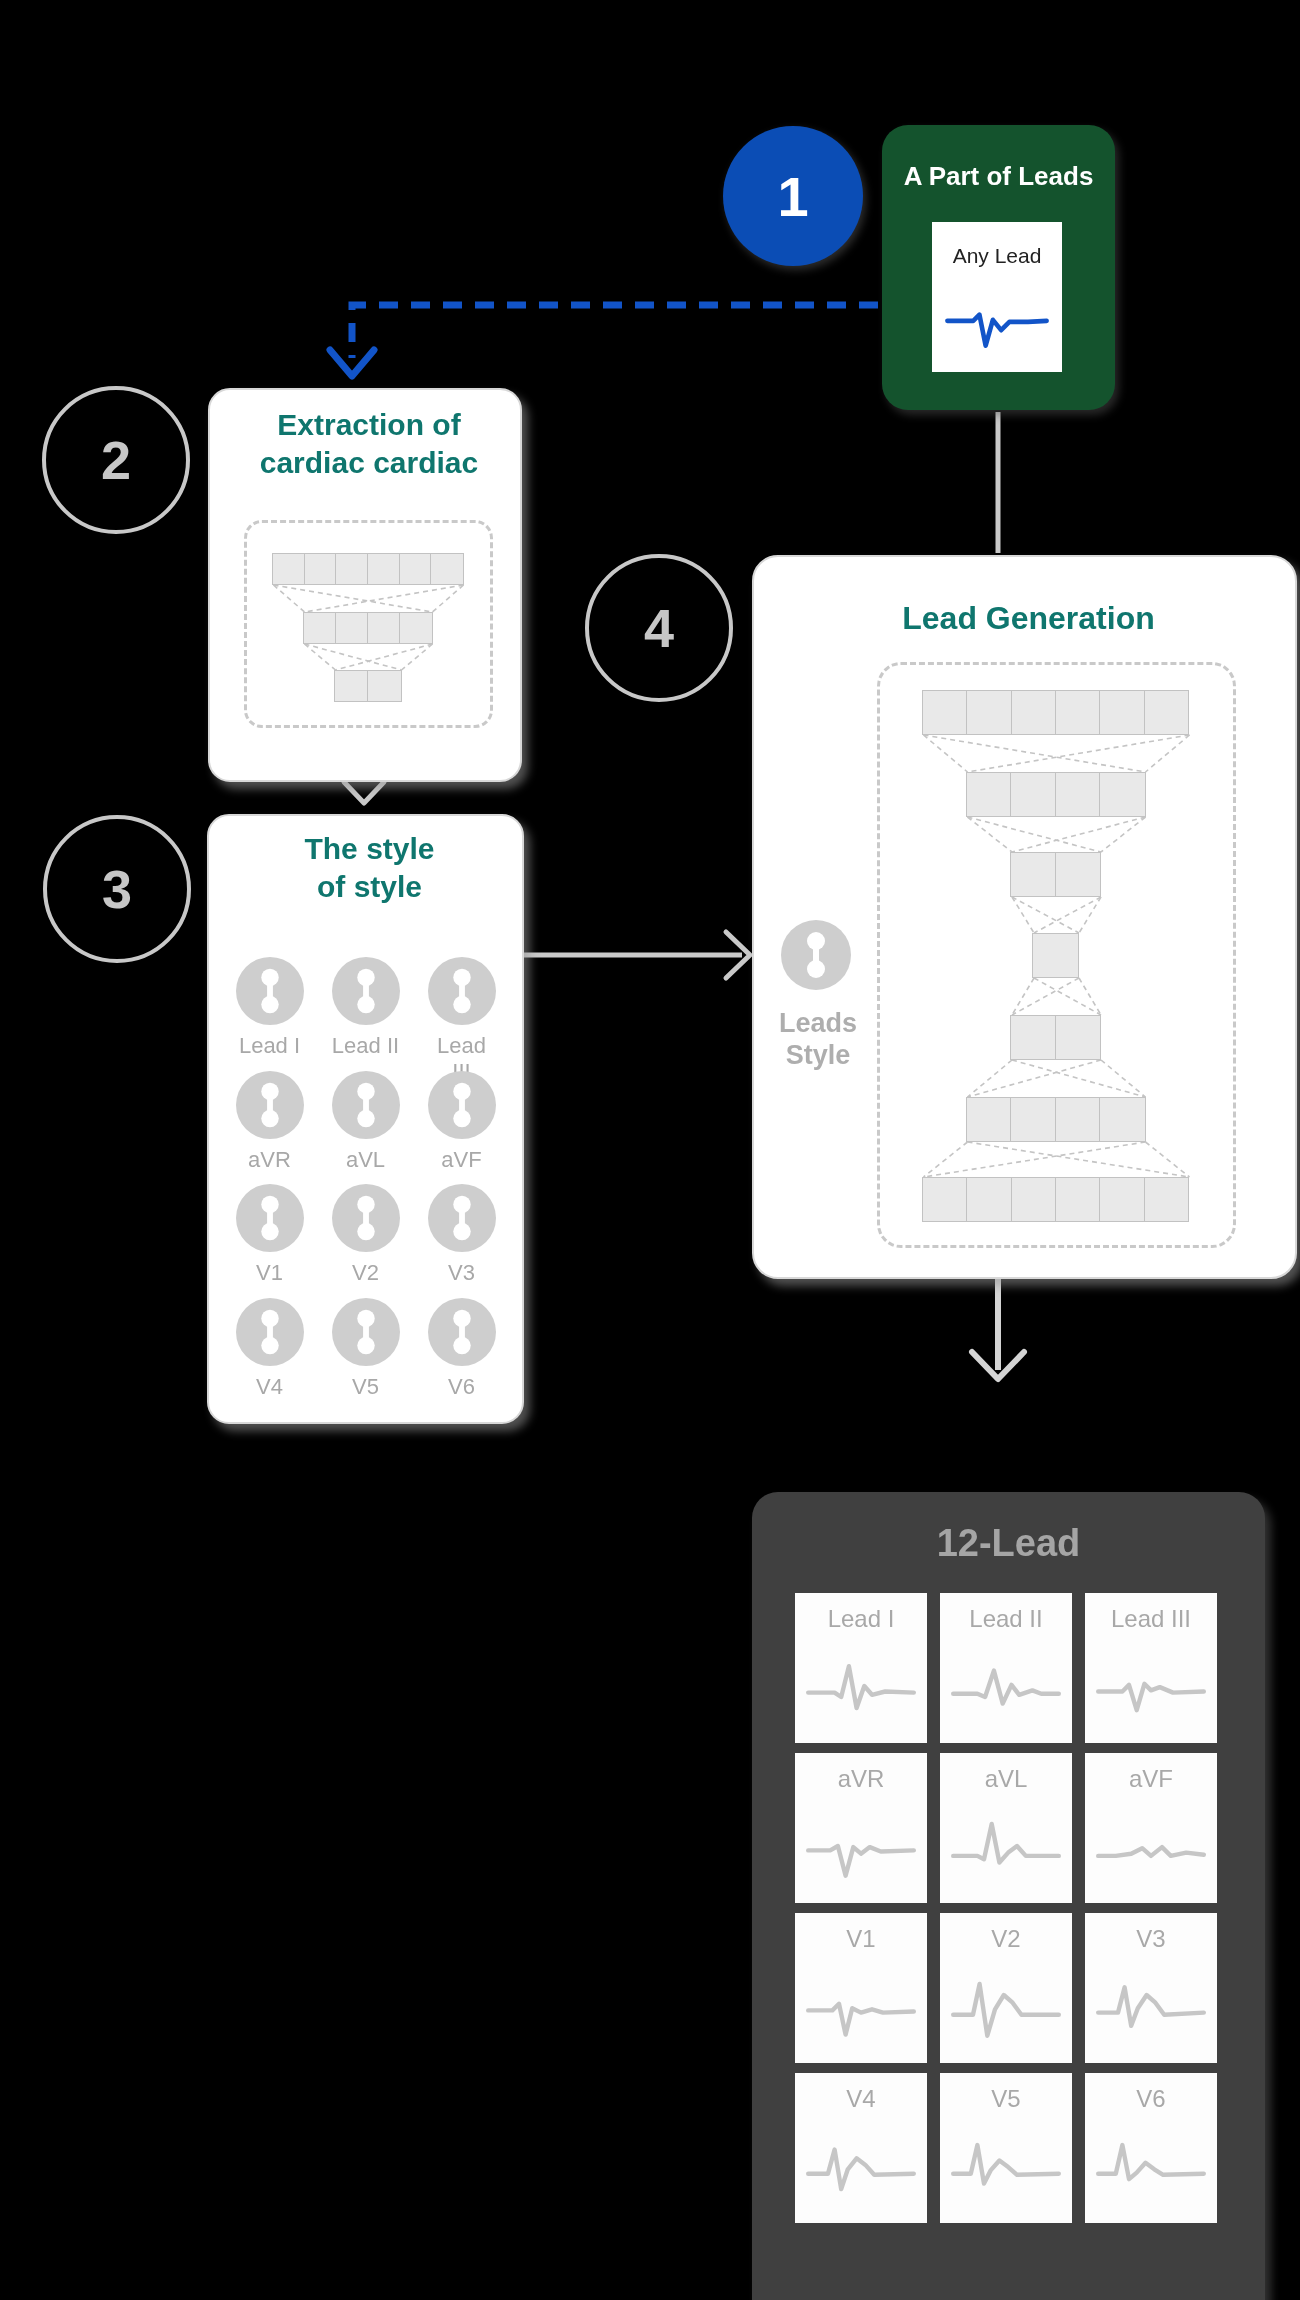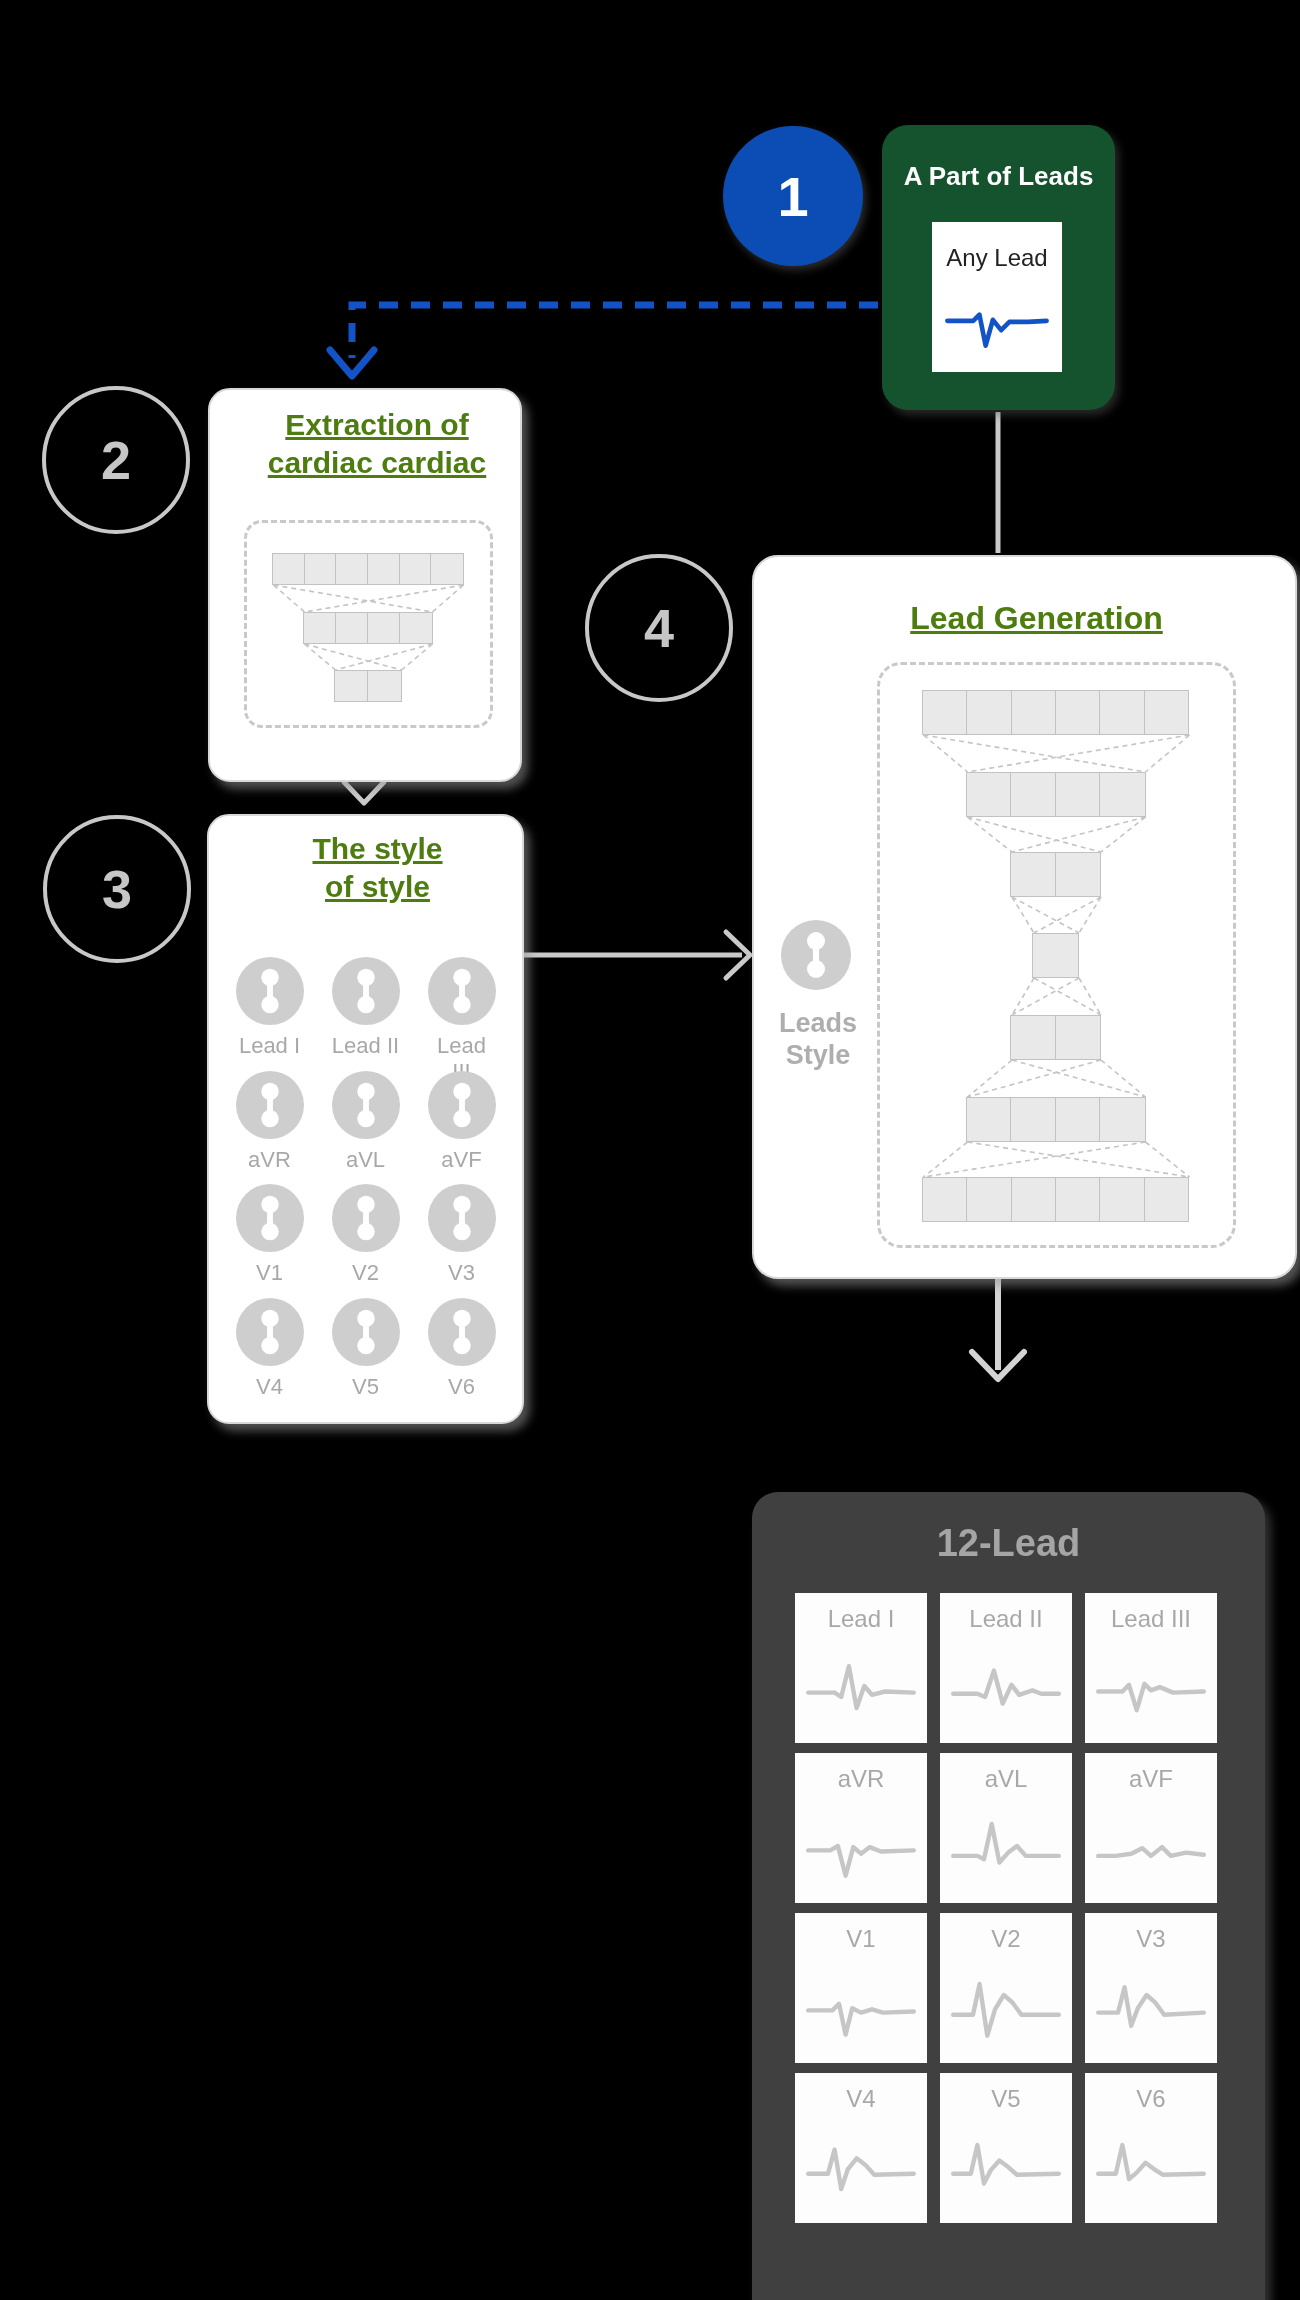--- a/index.html
+++ b/index.html
@@ -10,29 +10,29 @@
   
   .num-circle{position:absolute;width:140px;height:140px;border-radius:50%;
               display:flex;align-items:center;justify-content:center;
               font-weight:bold;font-size:54px;}
   .num-gray{border:4px solid #c8c8c8;color:#c6c6c6;background:transparent;}
   .num-blue{background:#0b4db5;color:#fff;font-size:56px;box-shadow:3px 4px 8px rgba(90,90,90,.5);}
 
   
   .panel{position:absolute;background:#fff;border:2px solid #d8d8d8;border-radius:22px;
          box-shadow:6px 7px 10px rgba(150,150,150,.55);}
-  .panel-title{position:absolute;left:12px;width:100%;text-align:center;font-weight:bold;
-               color:#4d7c0f;font-size:30px;line-height:38px;text-decoration:underline;}
+  .panel-title{position:absolute;left:4px;width:100%;text-align:center;font-weight:bold;
+               color:#0f766e;font-size:30px;line-height:38px;}
 
   .blue-box{position:absolute;background:#14532d;border-radius:26px;box-shadow:4px 5px 9px rgba(80,80,80,.5);}
   .blue-box-title{position:absolute;top:36px;left:0;width:100%;text-align:center;
                   color:#fff;font-weight:bold;font-size:26px;}
   .any-lead-card{position:absolute;left:50px;top:97px;width:130px;height:150px;background:#fff;}
   .any-lead-label{position:absolute;top:22px;left:0;width:100%;text-align:center;
-                  color:#222;font-size:24px;}
+                  color:#222;font-size:21px;}
   .any-lead-wave{position:absolute;left:9px;top:72px;}
 
   .dashed-rect{position:absolute;border:3px dashed #c9c9c9;border-radius:18px;}
   .nn-row{position:absolute;display:flex;}
   .nn-cell{flex:1;background:#e9e9e9;border:1.6px solid #c2c2c2;margin-left:-1.6px;}
   .nn-svg{position:absolute;left:0;top:0;}
 
   .lead-row{position:absolute;left:0;width:100%;display:flex;justify-content:center;gap:28px;}
   .lead-item{width:68px;text-align:center;}
   .lead-item .lbl{margin-top:4px;color:#a8a8a8;font-size:22px;}

